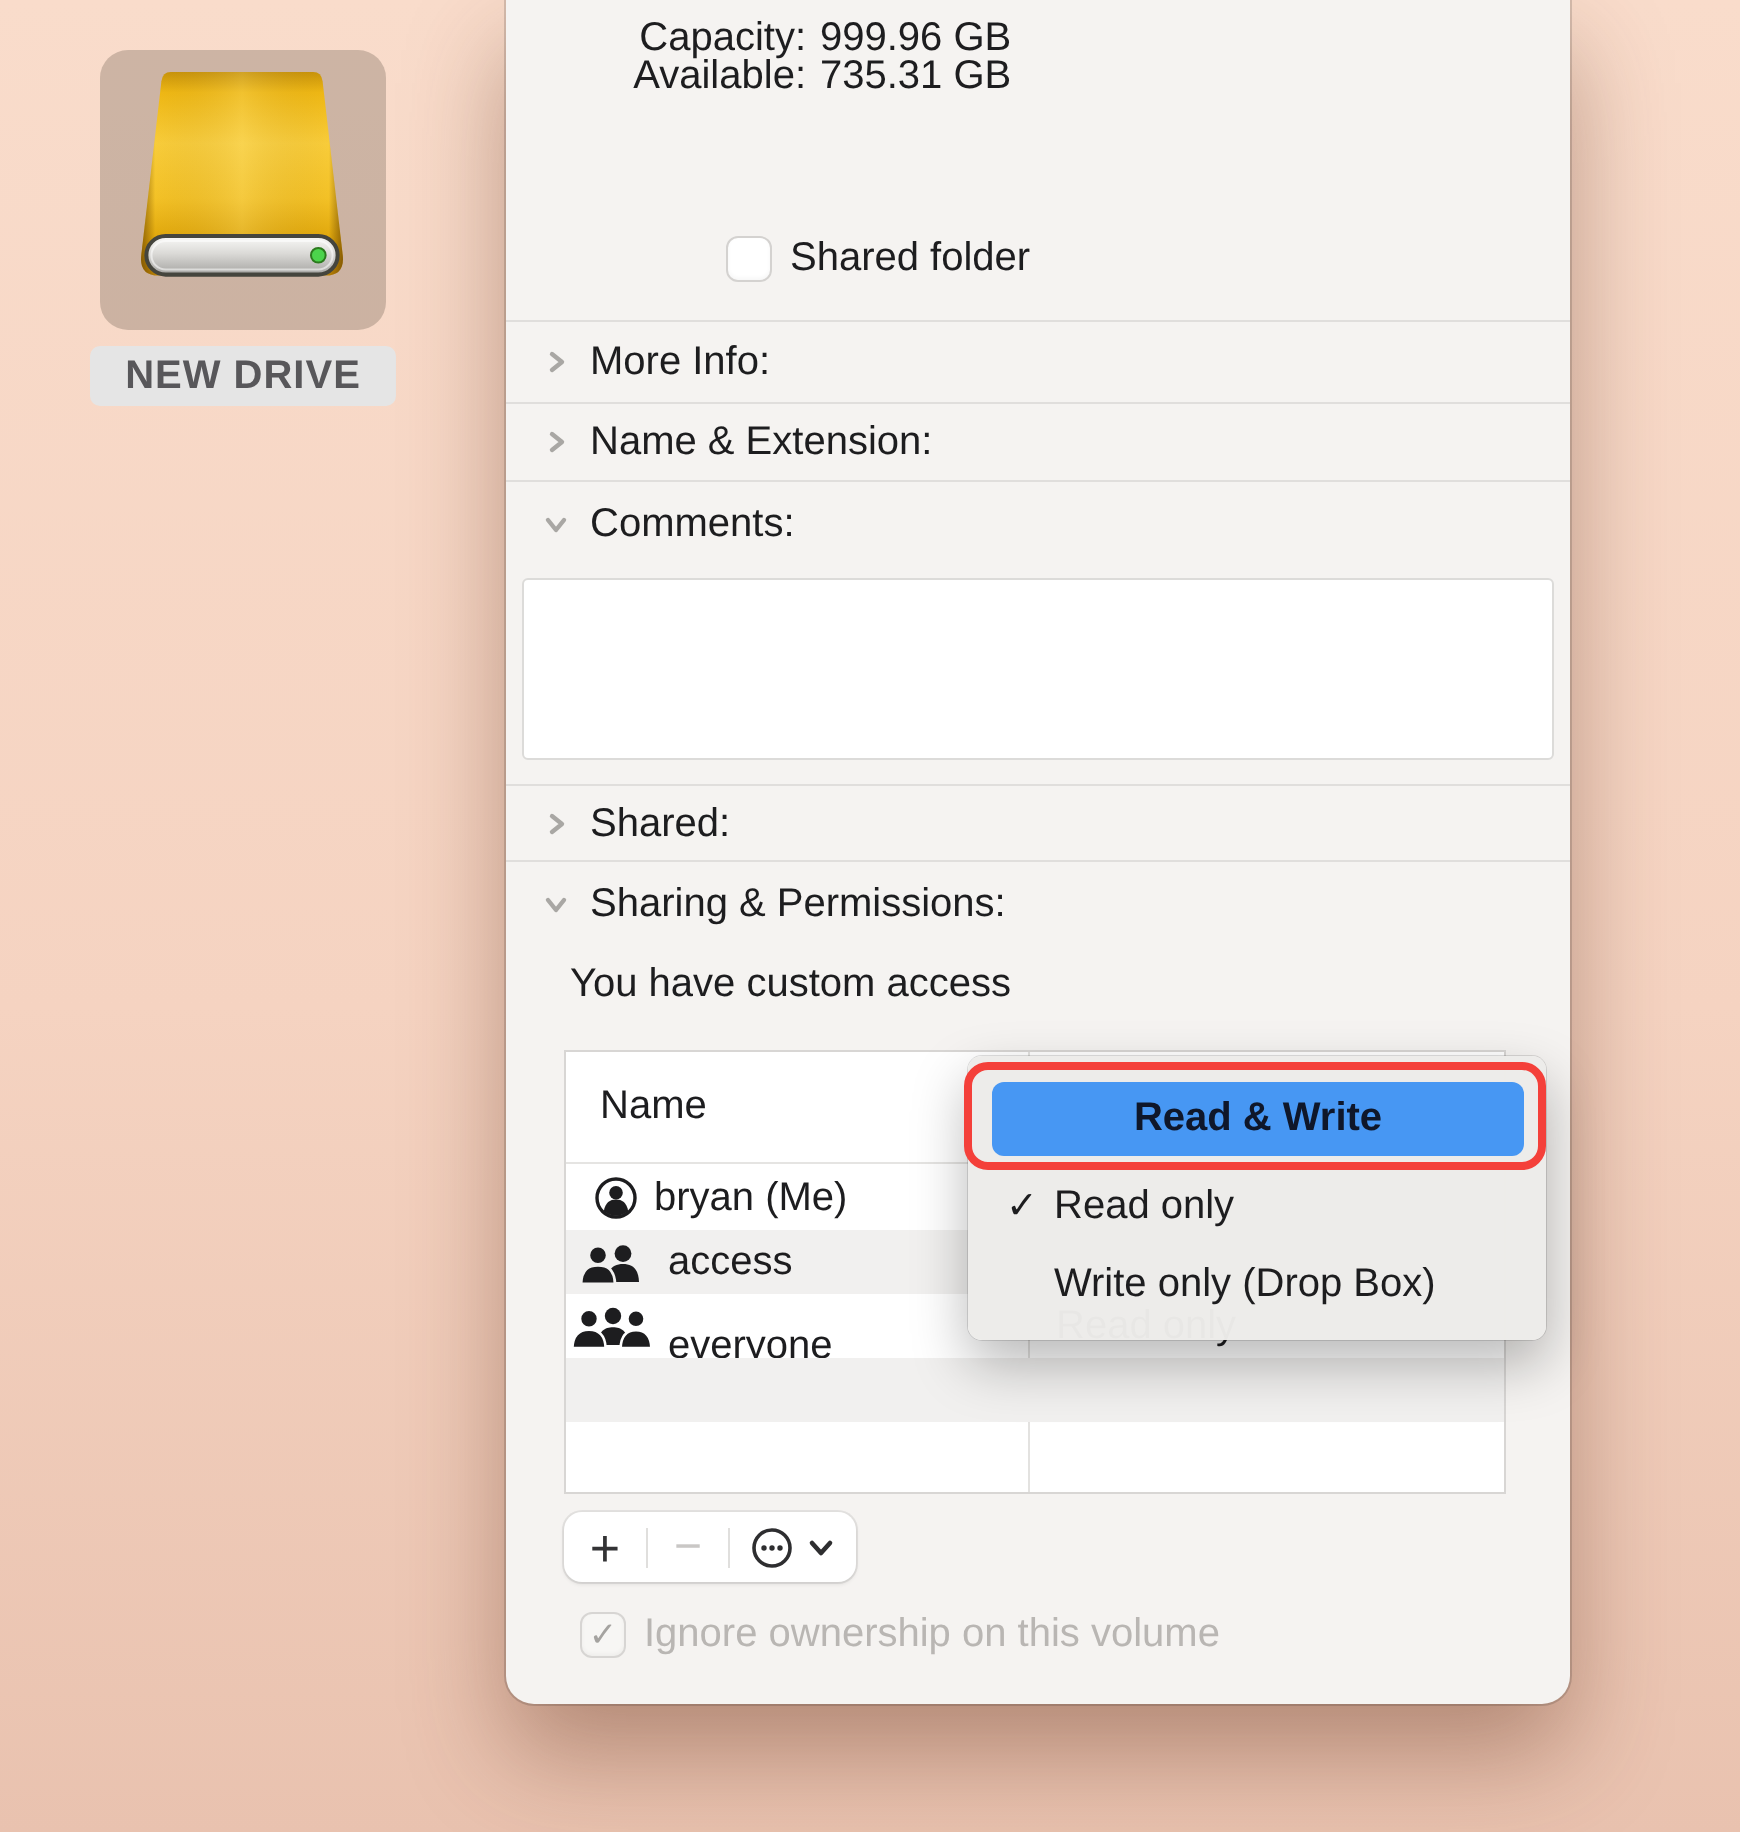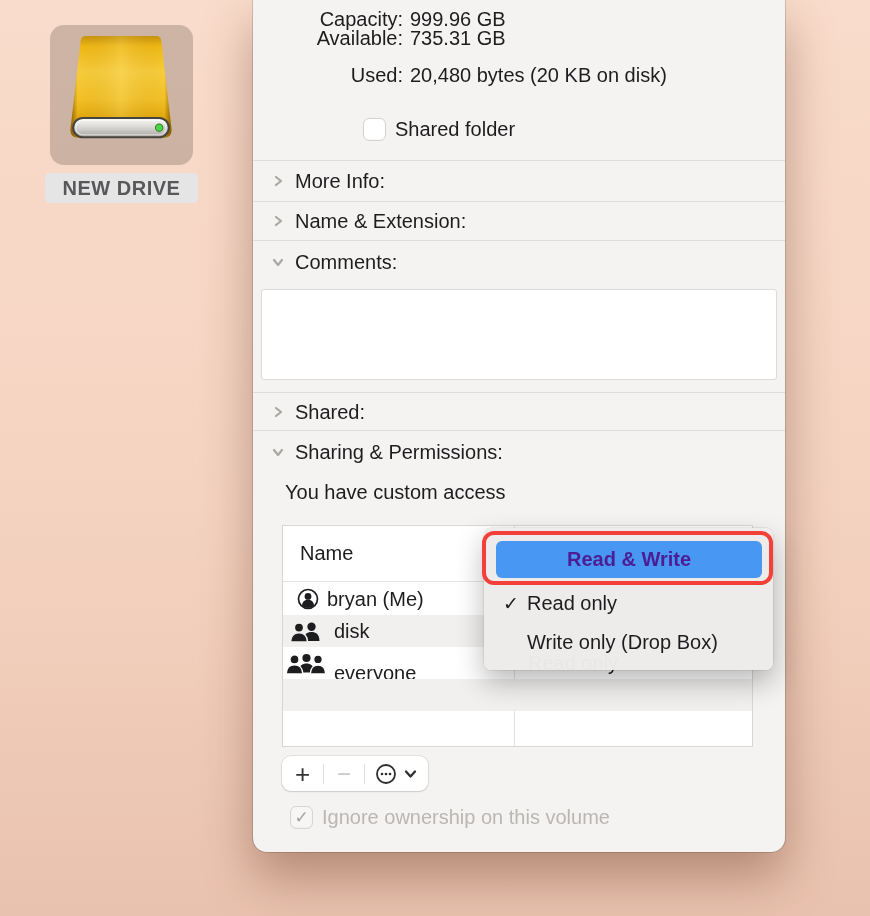--- a/index.html
+++ b/index.html
@@ -72,21 +72,21 @@
   .menu {
     position:absolute; left:231px; top:528px; width:289px; height:142px;
     background:rgba(237,236,234,0.98); border-radius:7px;
     box-shadow:0 0 0 0.5px rgba(0,0,0,0.12), 0 12px 28px rgba(0,0,0,0.28);
     z-index:50;
   }
   .menu-item-selected {
     position:absolute; left:12px; top:13px; width:266px; height:37px;
     background:#4797f3; border-radius:6px;
     display:flex; align-items:center; justify-content:center;
-    color:#4c1d95; font-size:20px; font-weight:bold;
+    color:#0f172a; font-size:20px; font-weight:bold;
   }
   .menu-item { position:absolute; left:0; width:289px; height:38px; display:flex; align-items:center; font-size:20px; }
   .menu-check { width:24px; margin-left:19px; font-size:19px; font-weight:bold; }
   .annotation {
     position:absolute; left:229px; top:531px; width:291px; height:54px;
     border:4px solid #f4403a; border-radius:12px; z-index:60; pointer-events:none;
   }
 
   
   .btn-group {
@@ -143,24 +143,20 @@
 <div class="window">
 
   <div class="info-row" style="top:5px;">
     <span class="info-label">Capacity:</span>
     <span class="info-value">999.96 GB</span>
   </div>
   <div class="info-row" style="top:24px;">
     <span class="info-label">Available:</span>
     <span class="info-value">735.31 GB</span>
   </div>
-  <div class="info-row" style="top:61px;">
-    <span class="info-label">Used:</span>
-    <span class="info-value">20,480 bytes (20 KB on disk)</span>
-  </div>
 
   <div class="abs" style="left:110px; top:118px; display:flex; align-items:center;">
     <div class="checkbox"></div>
     <span class="row-label" style="margin-left:9px;">Shared folder</span>
   </div>
 
   <div class="sep" style="top:160px;"></div>
 
   <div class="disc-row" style="top:161px;">
     <svg class="disc-chevron" viewBox="0 0 14 14">
@@ -224,21 +220,21 @@
 
     <div class="pt-row alt" style="top:89px;">
       <span class="p-icon" style="margin-left:6px;">
         <svg width="34" height="23" viewBox="0 0 34 23">
           <circle cx="22.5" cy="6.8" r="4.2" fill="#1d1d1f"></circle>
           <path d="M14.5,21 C14.8,13.8 18.2,12 22.5,12 C26.8,12 30.2,13.8 30.5,21 Z" fill="#1d1d1f"></path>
           <circle cx="10" cy="7.6" r="4.6" fill="#1d1d1f" stroke="#f1f0ef" stroke-width="1.4"></circle>
           <path d="M1.5,22 C1.8,14.5 5.5,12.7 10,12.7 C14.5,12.7 18.2,14.5 18.5,22 Z" fill="#1d1d1f" stroke="#f1f0ef" stroke-width="1.4"></path>
         </svg>
       </span>
-      <span class="p-name" style="margin-left:11px;">disk</span>
+      <span class="p-name" style="margin-left:11px;">access</span>
     </div>
 
     <div class="pt-row" style="top:121px;">
       <span class="p-icon" style="margin-left:2px;">
         <svg width="43" height="23" viewBox="0 0 43 23">
           <circle cx="21.5" cy="6" r="4.1" fill="#1d1d1f"></circle>
           <path d="M13.8,20.5 C14.1,13.4 17.4,11.6 21.5,11.6 C25.6,11.6 28.9,13.4 29.2,20.5 Z" fill="#1d1d1f"></path>
           <circle cx="33" cy="7.4" r="4.3" fill="#1d1d1f" stroke="#ffffff" stroke-width="1.3"></circle>
           <path d="M25.3,22 C25.6,14.9 29,13.1 33,13.1 C37,13.1 40.4,14.9 40.7,22 Z" fill="#1d1d1f" stroke="#ffffff" stroke-width="1.3"></path>
           <circle cx="9.5" cy="7.4" r="4.5" fill="#1d1d1f" stroke="#ffffff" stroke-width="1.3"></circle>

